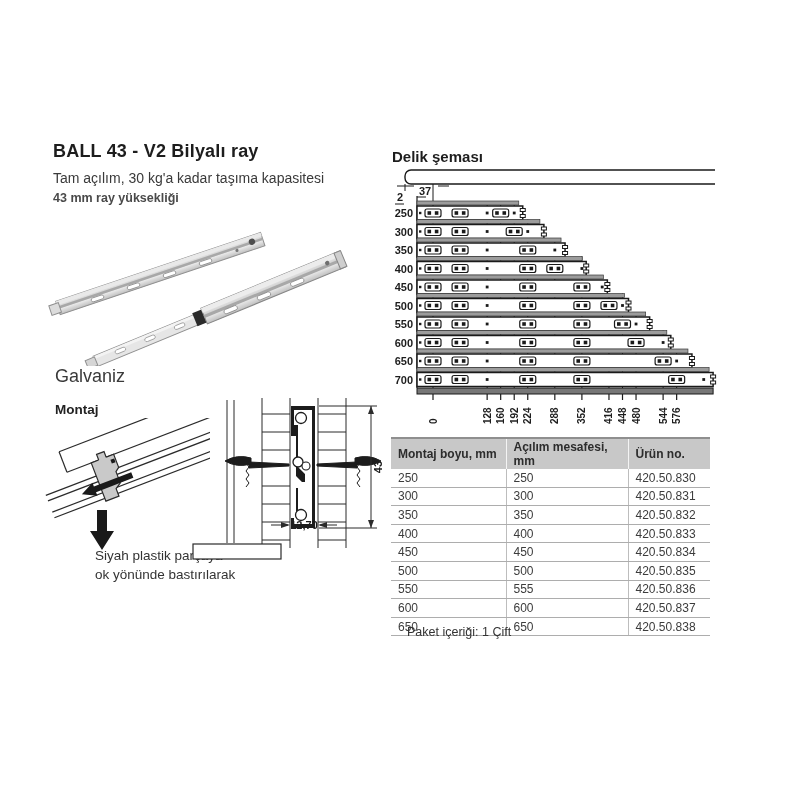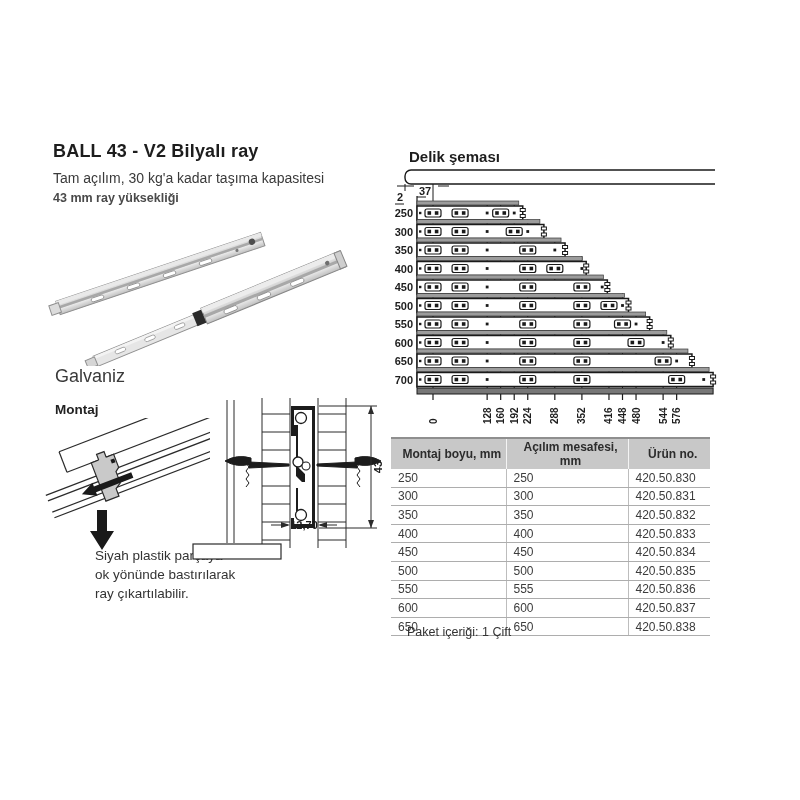--- a/index.html
+++ b/index.html
@@ -7,24 +7,24 @@
   .abs{position:absolute;}
   
   #title-block{left:53px;top:141px;width:330px;}
   #page-title{font-size:18px;font-weight:bold;color:#1d1d1d;letter-spacing:.2px;}
   #page-subtitle{font-size:14px;color:#3a3a3a;margin-top:8px;}
   #page-note{font-size:12.5px;color:#4a4a4a;margin-top:5px;font-weight:bold;}
   #photo-caption{left:55px;top:366px;font-size:18px;color:#3a3a3a;}
   #montaj-heading{left:55px;top:402px;font-size:13.5px;font-weight:bold;color:#222;text-align:right;}
   #montaj-caption{left:95px;top:546px;font-size:13.5px;color:#333;line-height:19px;}
   
-  #delik-heading{left:392px;top:148px;font-size:15px;font-weight:bold;color:#1d1d1d;margin-left:17px;}
+  #delik-heading{left:392px;top:148px;font-size:15px;font-weight:bold;color:#1d1d1d;}
   
   #spec-table{left:391px;top:437px;width:319px;border-collapse:collapse;table-layout:fixed;border-top:2px solid #8f8f8f;}
-  #spec-table th{background:#c8c8c8;color:#2c2c2c;font-size:12px;font-weight:bold;text-align:center;
+  #spec-table th{background:#c8c8c8;color:#2c2c2c;font-size:12px;font-weight:bold;text-align:left;
     padding:1px 0 1px 7px;height:14px;border-right:1.5px solid #f4f4f4;}
   #spec-table td{background:#fff;font-size:12px;color:#3c3c3c;padding:0 0 0 7px;height:17.6px;
     border-bottom:1px solid #adadad;border-right:1px solid #bdbdbd;}
   #spec-table th:last-child,#spec-table td:last-child{border-right:none;}
   #spec-table col.c1{width:115px;} #spec-table col.c2{width:122px;} #spec-table col.c3{width:82px;}
   #package-note{left:391px;top:625px;font-size:12.5px;color:#333;margin-left:16px;}
   svg{display:block;}
   svg text{font-family:"Liberation Sans",sans-serif;}
 </style>
 </head>
@@ -105,21 +105,20 @@
   </g>
 
   <g>
     <polygon points="52,92 62,92 62,113 69,113 57,132 45,113 52,113" fill="#1a1a1a"></polygon>
   </g>
 </svg>
 
 <div class="abs" id="montaj-caption">
   <div>Siyah plastik parçaya</div>
   <div>ok yönünde bastırılarak</div>
-  <div>ray çıkartılabilir.</div>
 </div>
 
 <svg class="abs" style="left:185px;top:398px" width="200" height="172" viewBox="0 0 200 172">
   <g stroke="#2b2b2b" stroke-width="1" fill="none">
 
     <line x1="42" y1="2" x2="42" y2="145"></line>
       <line x1="49" y1="2" x2="49" y2="145"></line>
     <g>
       <line x1="77" y1="0" x2="77" y2="150"></line>
         <line x1="105" y1="0" x2="105" y2="150"></line>

